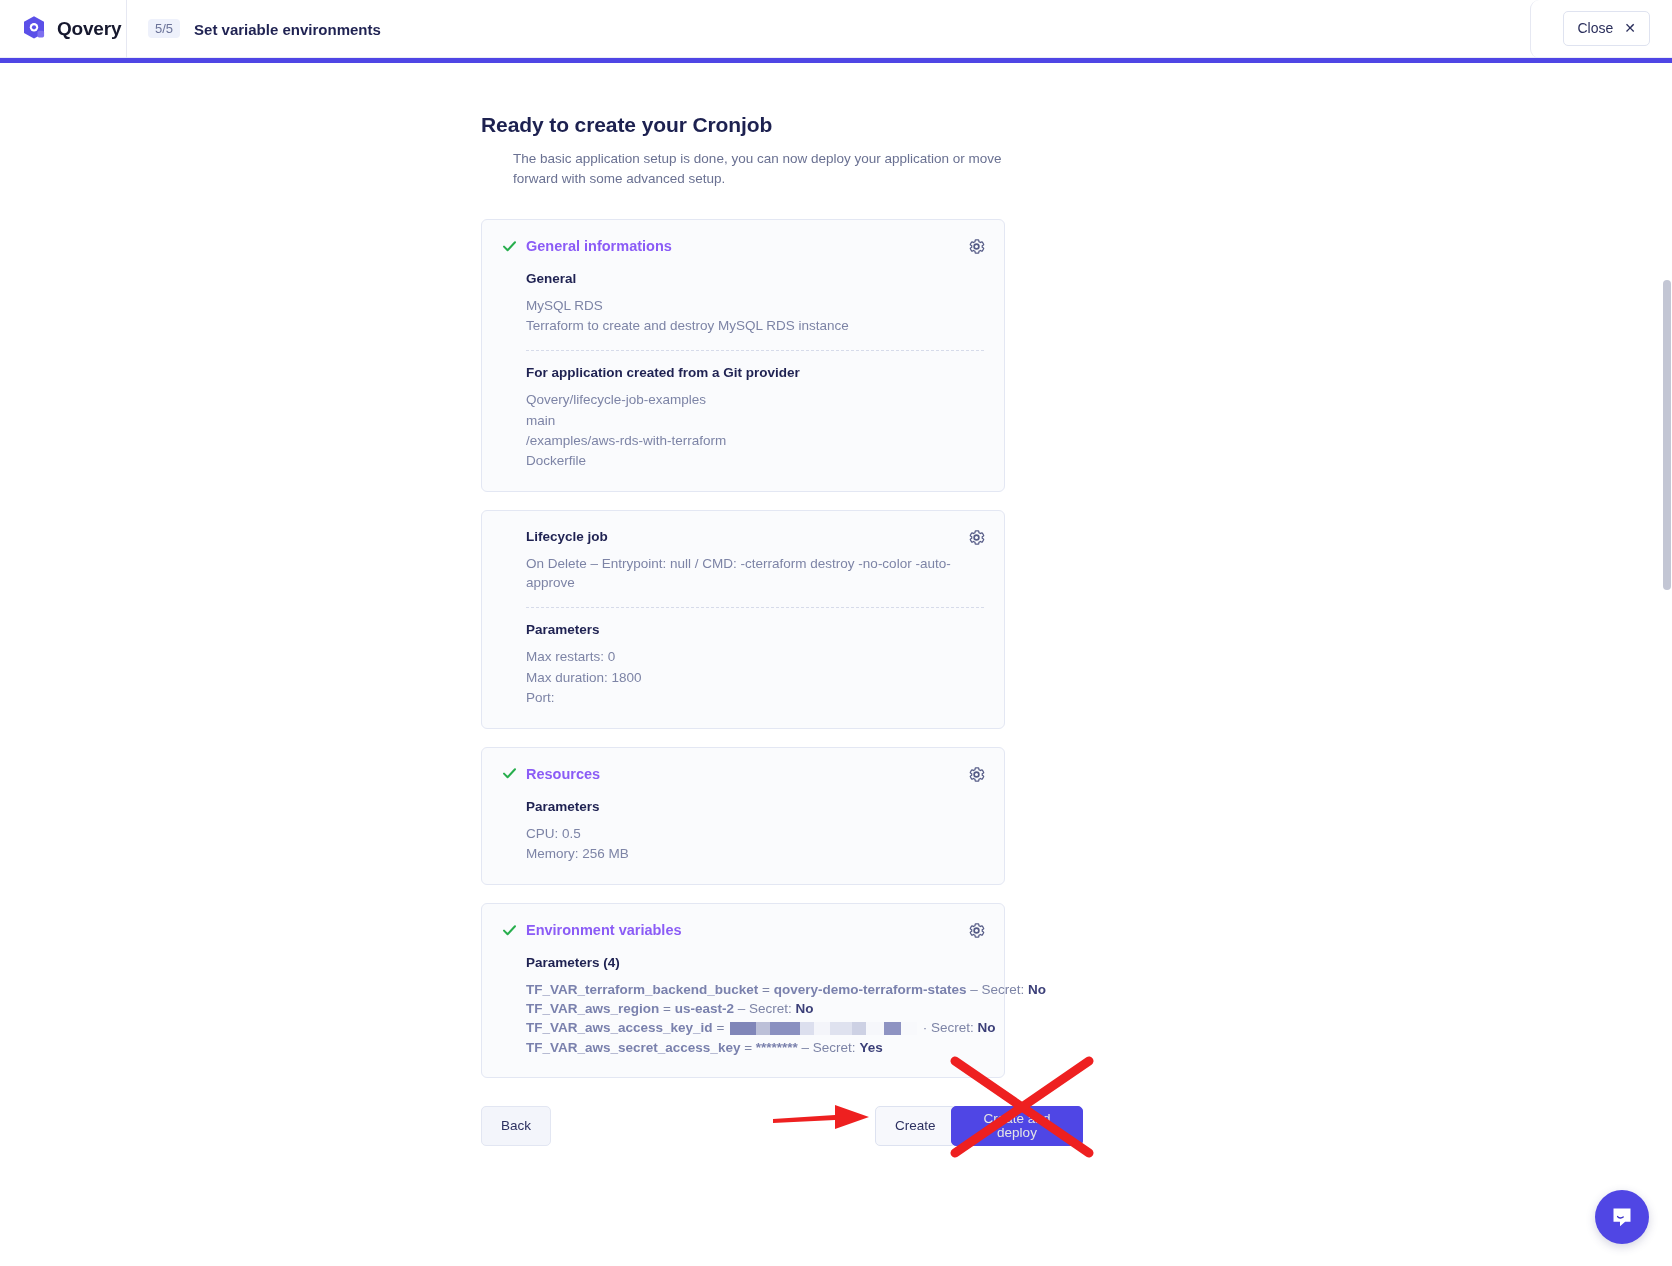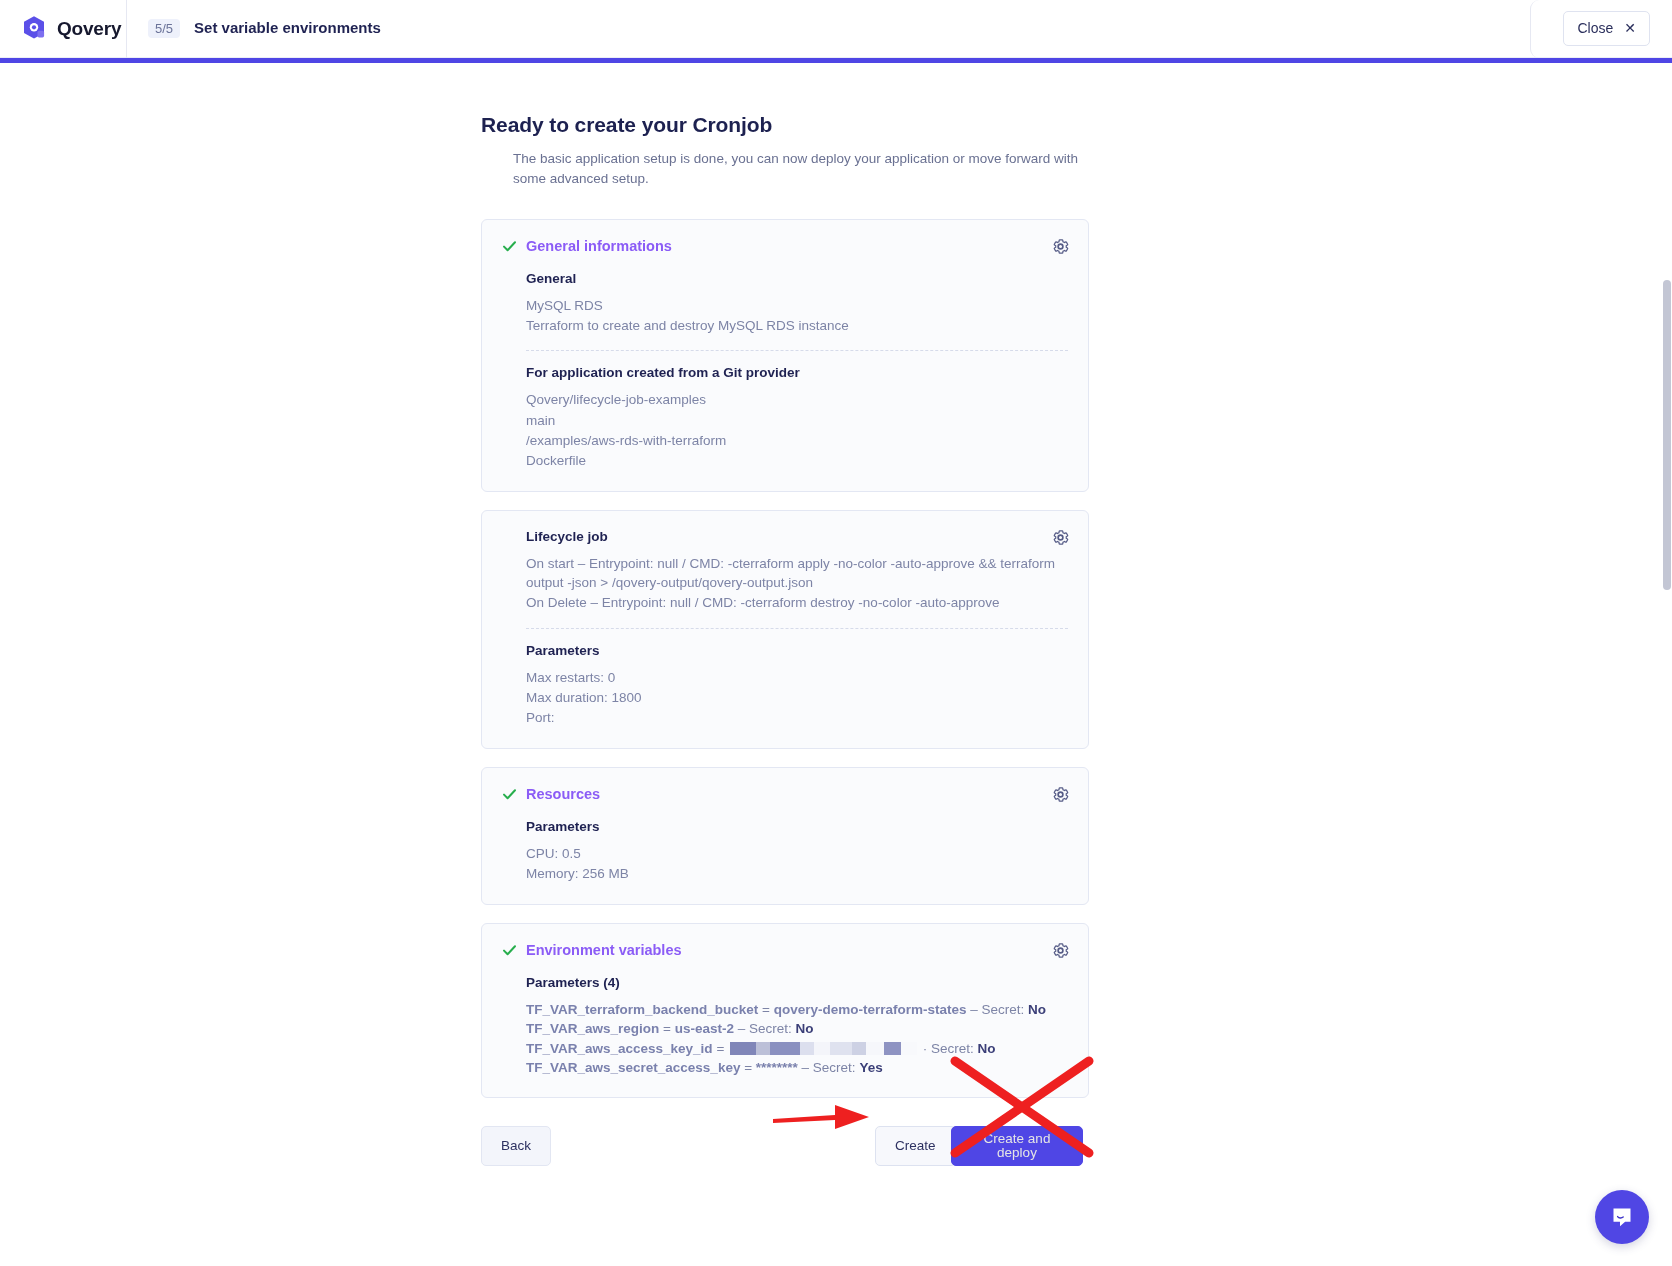--- a/index.html
+++ b/index.html
@@ -43,21 +43,21 @@
   }
   .brand-logo { width: 26px; height: 28px; flex: 0 0 auto; }
   .brand-name {
     font-size: 19px;
     font-weight: 700;
     letter-spacing: -0.2px;
     color: #16182e;
   }
   .step-area {
     display: flex;
-    align-items: flex-start;
+    align-items: flex-end;
     gap: 14px;
     padding-left: 21px;
   }
   .step-badge {
     background: #eef1fb;
     color: #6b7399;
     font-size: 13px;
     font-weight: 500;
     border-radius: 4px;
     padding: 3px 7px;
@@ -109,21 +109,21 @@
     width: 1672px;
     height: 1203px;
     background: #ffffff;
     overflow: hidden;
   }
 
   .panel {
     position: absolute;
     left: 481px;
     top: 50px;
-    width: 608px;
+    width: 524px;
   }
 
   .page-title {
     font-size: 21px;
     font-weight: 700;
     color: #1d2150;
     letter-spacing: -0.1px;
     margin-bottom: 12px;
   }
   .page-sub {
@@ -380,21 +380,20 @@
             <div class="gear-btn">
               <svg width="19" height="19" viewBox="0 0 20 20">
                 <path d="M10 6.6a3.4 3.4 0 1 0 0 6.8 3.4 3.4 0 0 0 0-6.8zm0 5a1.6 1.6 0 1 1 0-3.2 1.6 1.6 0 0 1 0 3.2z" fill="#565c87"></path>
                 <path d="M17.3 11.6l-1.3-.8a6.2 6.2 0 0 0 0-1.6l1.3-.8a.6.6 0 0 0 .2-.8l-1.3-2.2a.6.6 0 0 0-.8-.2l-1.4.6a6.4 6.4 0 0 0-1.4-.8l-.2-1.5a.6.6 0 0 0-.6-.5H9.2a.6.6 0 0 0-.6.5l-.2 1.5c-.5.2-1 .5-1.4.8l-1.4-.6a.6.6 0 0 0-.8.2L3.5 7.6a.6.6 0 0 0 .2.8l1.3.8a6.2 6.2 0 0 0 0 1.6l-1.3.8a.6.6 0 0 0-.2.8l1.3 2.2a.6.6 0 0 0 .8.2l1.4-.6c.4.3.9.6 1.4.8l.2 1.5c0 .3.3.5.6.5h2.6c.3 0 .6-.2.6-.5l.2-1.5c.5-.2 1-.5 1.4-.8l1.4.6a.6.6 0 0 0 .8-.2l1.3-2.2a.6.6 0 0 0-.2-.8z" fill="none" stroke="#565c87" stroke-width="1.3"></path>
               </svg>
             </div>
             <div class="card-body">
               <div class="blk">
                 <div class="grp-label">Lifecycle job</div>
                 <div class="grp-lines">
-                  <div>On start – Entrypoint: null / CMD: -cterraform apply -no-color -auto-approve &amp;&amp; terraform output -json &gt; /qovery-output/qovery-output.json</div>
                   <div>On Delete – Entrypoint: null / CMD: -cterraform destroy -no-color -auto-approve</div>
                 </div>
               </div>
               <div class="divider"></div>
               <div class="blk">
                 <div class="grp-label">Parameters</div>
                 <div class="grp-lines">
                   <div>Max restarts: 0</div>
                   <div>Max duration: 1800</div>
                   <div>Port:</div>

